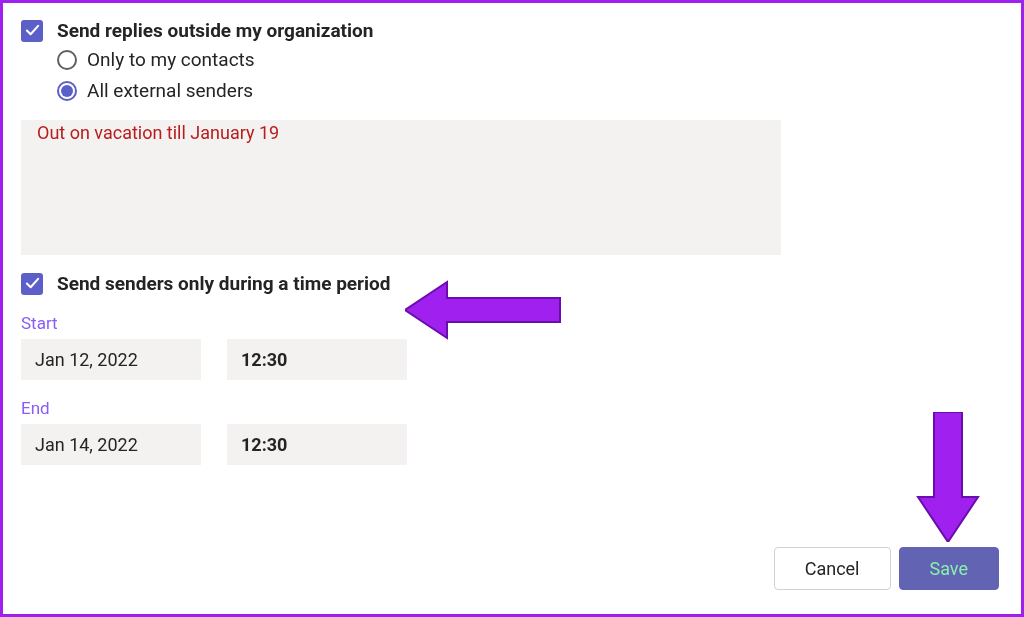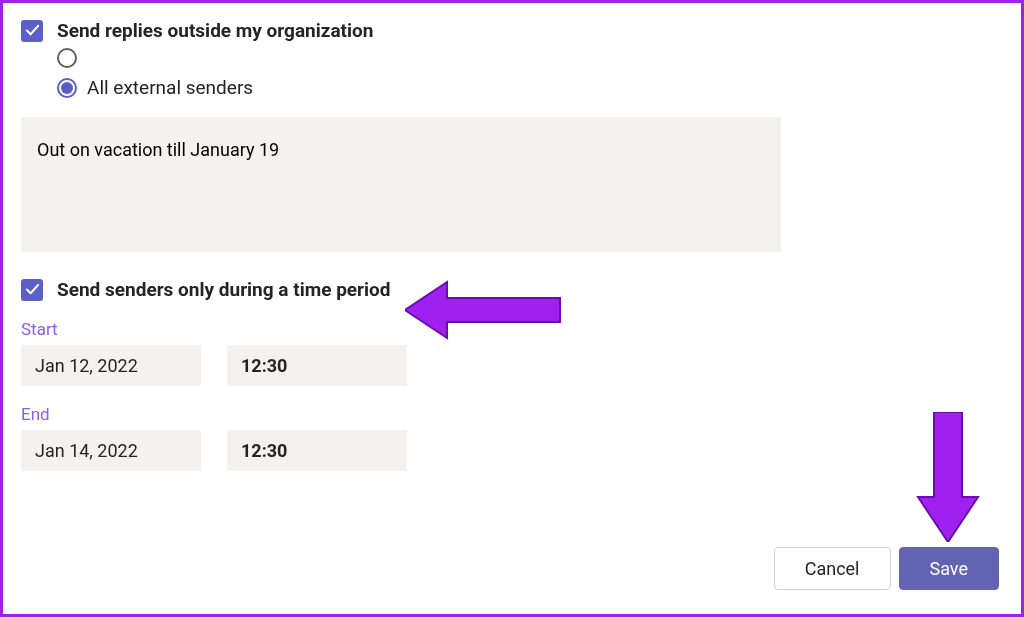--- a/index.html
+++ b/index.html
@@ -31,26 +31,26 @@
     width: 20px; height: 20px; border-radius: 50%;
     border: 2px solid #606060;
     display: flex; align-items: center; justify-content: center;
     flex-shrink: 0;
   }
   .radio-selected { border-color: #5b5fc7; }
   .radio-inner { width: 12px; height: 12px; border-radius: 50%; background: #5b5fc7; }
   .radio-label { font-size: 19px; color: #242424; }
   .message-box {
     background: #f3f2f1;
-    padding: 22px 16px;
+    padding: 2px 16px;
     width: 760px;
     height: 135px;
     font-size: 18px;
-    color: #000000;
-    margin-bottom: 22px;
+    color: #b91c1c;
+    margin-bottom: 13px;
     border: none;
     resize: none;
     font-family: inherit;
   }
   .field-label { font-size: 17px; color: #8b5cf6; margin-top: 18px; margin-bottom: 6px; }
   .dt-row { display: flex; gap: 26px; }
   .dt-input {
     background: #f3f2f1;
     border: none;
     padding: 10px 14px;
@@ -76,21 +76,21 @@
     font-family: inherit;
   }
   .btn-cancel {
     background: #fff;
     border: 1px solid #d1d1d1;
     color: #242424;
   }
   .btn-save {
     background: #6264b3;
     border: 1px solid #6264b3;
-    color: #ffffff;
+    color: #86efac;
   }
   
   .arrow1 {
     position: absolute;
     left: 402px;
     top: 267px;
     pointer-events: none;
   }
   .arrow2 {
     position: absolute;
@@ -111,20 +111,21 @@
         <path d="M2 8 L6 12 L14 3" stroke="#fff" stroke-width="2.2" fill="none" stroke-linecap="round" stroke-linejoin="round"></path>
       </svg>
   </div>
   <span class="label-text">Send replies outside my organization</span>
 </div>
 
 
 <div class="radio-group">
   <div class="radio-row">
     <div class="radio-outer"></div>
+    <span class="radio-label">Only to my contacts</span>
   </div>
   <div class="radio-row">
     <div class="radio-outer radio-selected">
       <div class="radio-inner"></div>
     </div>
     <span class="radio-label">All external senders</span>
   </div>
 </div>
 
 

